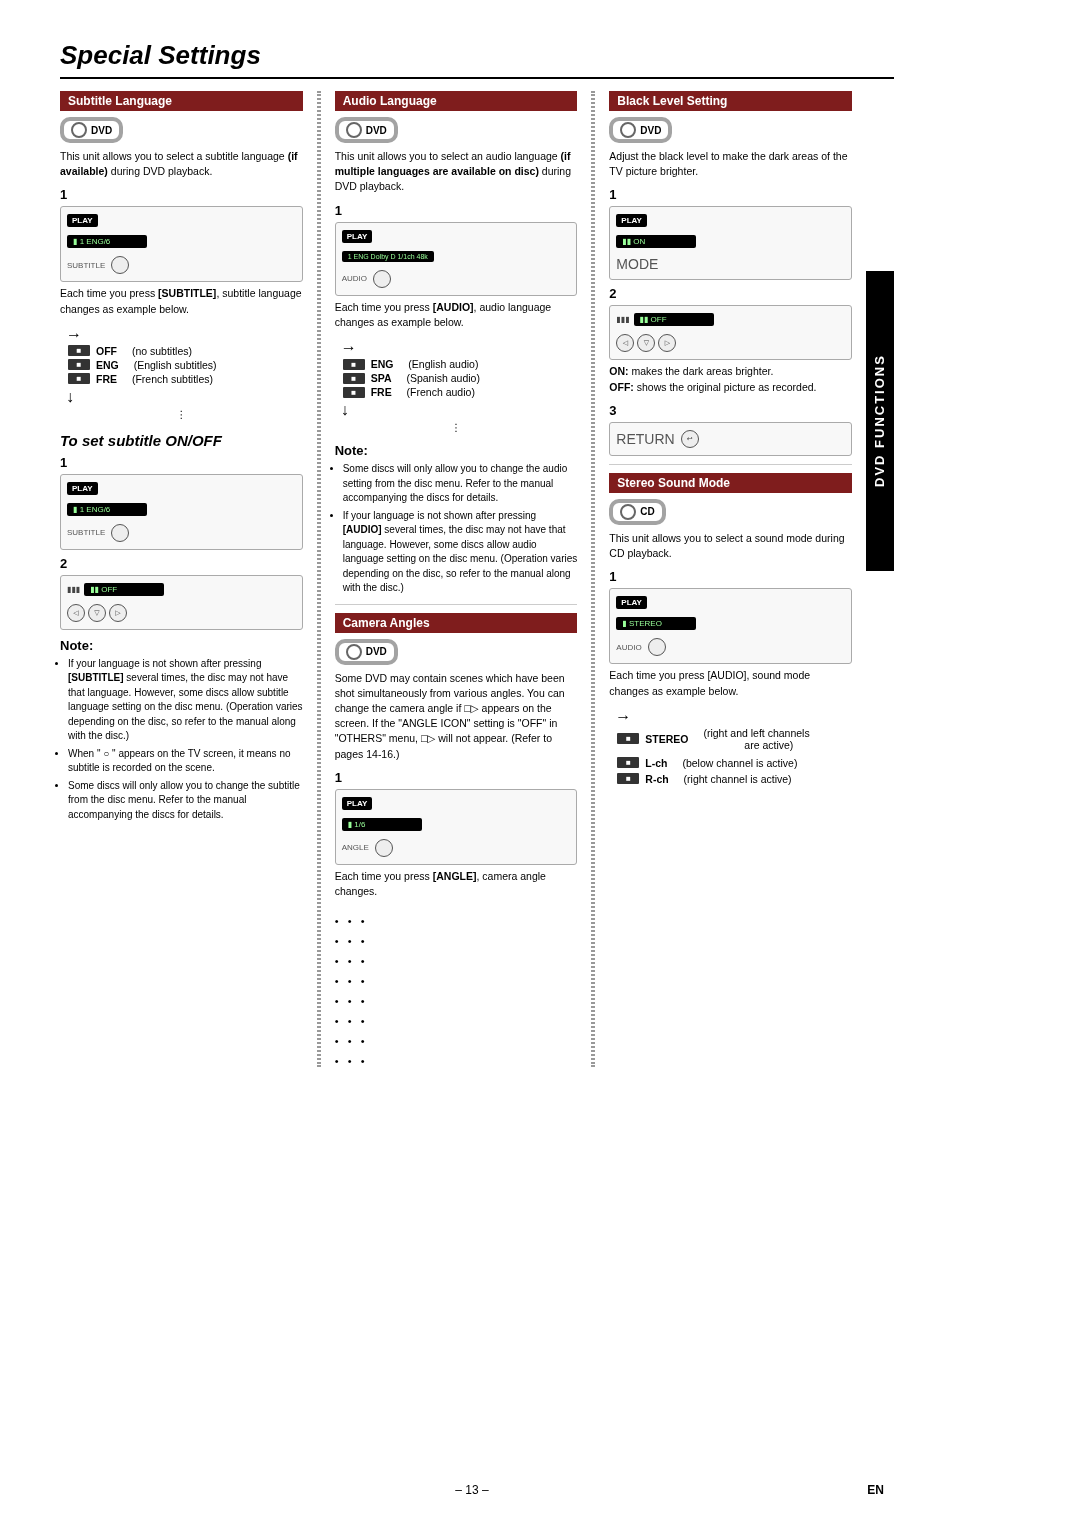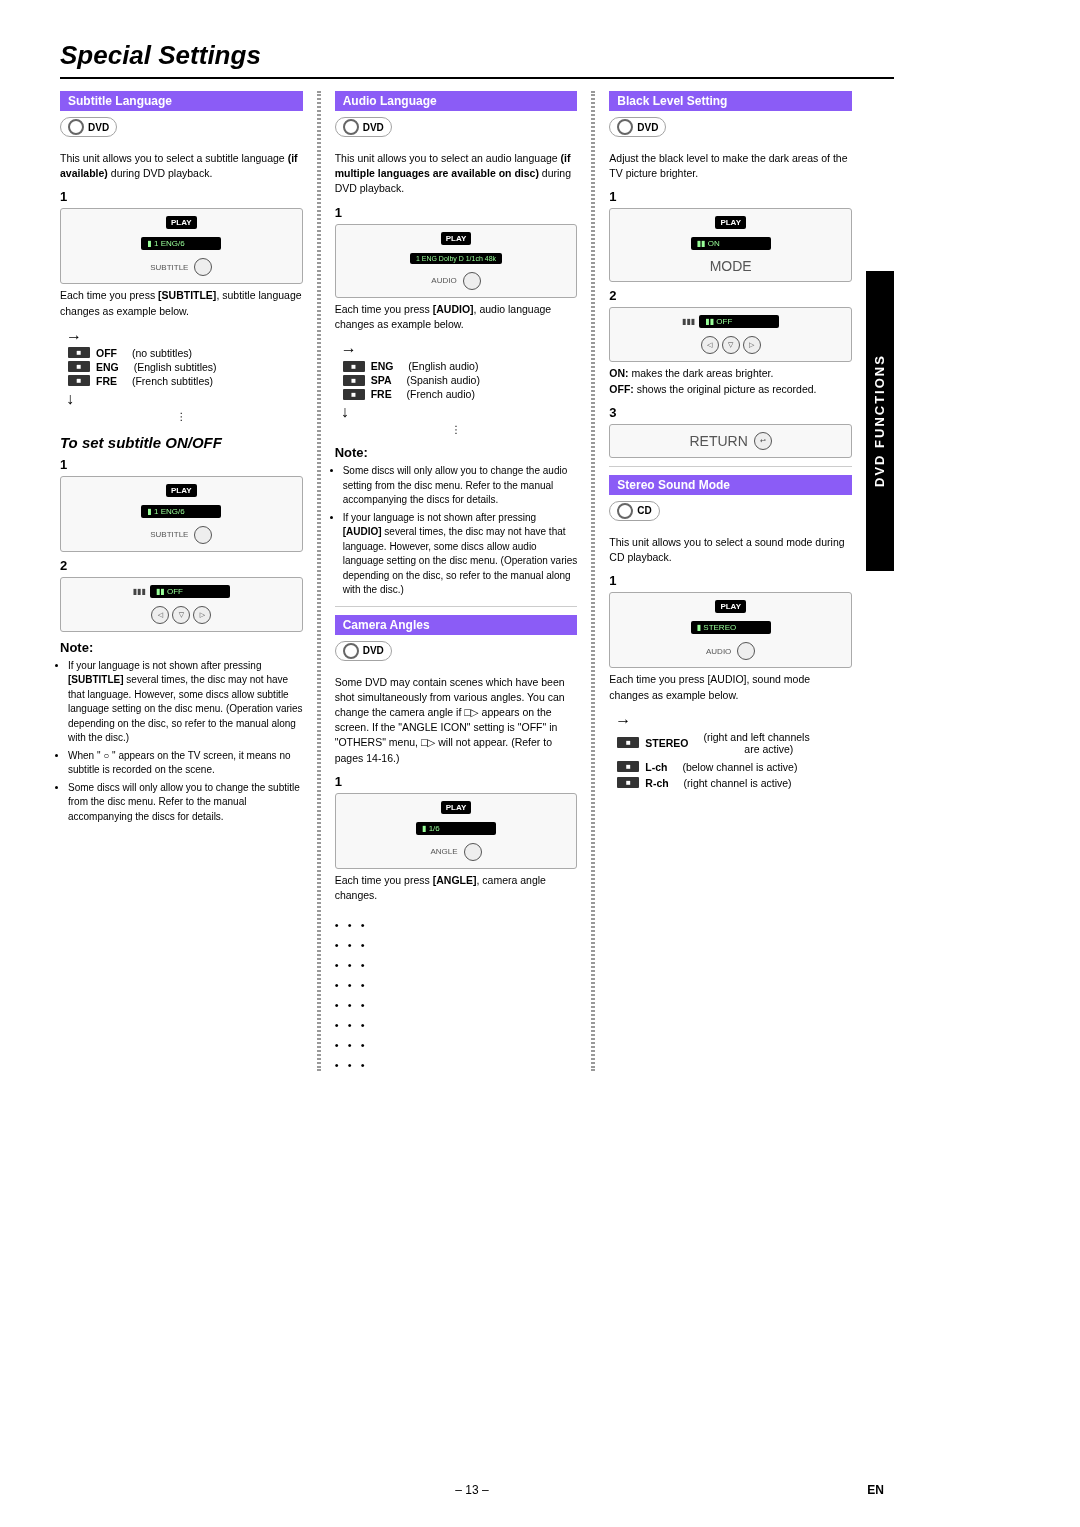--- a/index.html
+++ b/index.html
@@ -54,36 +54,36 @@
       font-weight: bold;
       letter-spacing: 2px;
       text-align: center;
       padding: 16px 6px;
       width: 28px;
       min-height: 300px;
       align-self: flex-start;
       margin-top: 180px;
     }
     .section-header {
-      background: #8b5cf6;
+      background: #7f1d1d;
       color: #fff;
       font-weight: bold;
       font-size: 12px;
       padding: 3px 8px;
       margin-bottom: 6px;
     }
     .dvd-badge, .cd-badge {
       display: inline-flex;
       align-items: center;
-      border: 1px solid #a3a3a3;
+      border: 4px solid #a3a3a3;
       border-radius: 10px;
       padding: 1px 7px;
       font-size: 10px;
       font-weight: bold;
-      margin-bottom: 14px;
+      margin-bottom: 6px;
       background: #fff;
     }
     .dvd-badge::before, .cd-badge::before {
       content: '';
       display: inline-block;
       width: 12px;
       height: 12px;
       border-radius: 50%;
       border: 2px solid #666;
       margin-right: 4px;
@@ -178,21 +178,21 @@
       background: #f8f8f8;
       border-radius: 3px;
       padding: 4px 6px;
       margin: 4px 0;
       font-size: 8.5px;
       color: #444;
     }
     .diagram-device {
       display: flex;
       flex-direction: column;
-      align-items: center;
+      align-items: flex-start;
       gap: 2px;
     }
     .circle-btn {
       width: 18px;
       height: 18px;
       border-radius: 50%;
       border: 1.5px solid #555;
       background: #eee;
       display: inline-flex;
       align-items: center;

